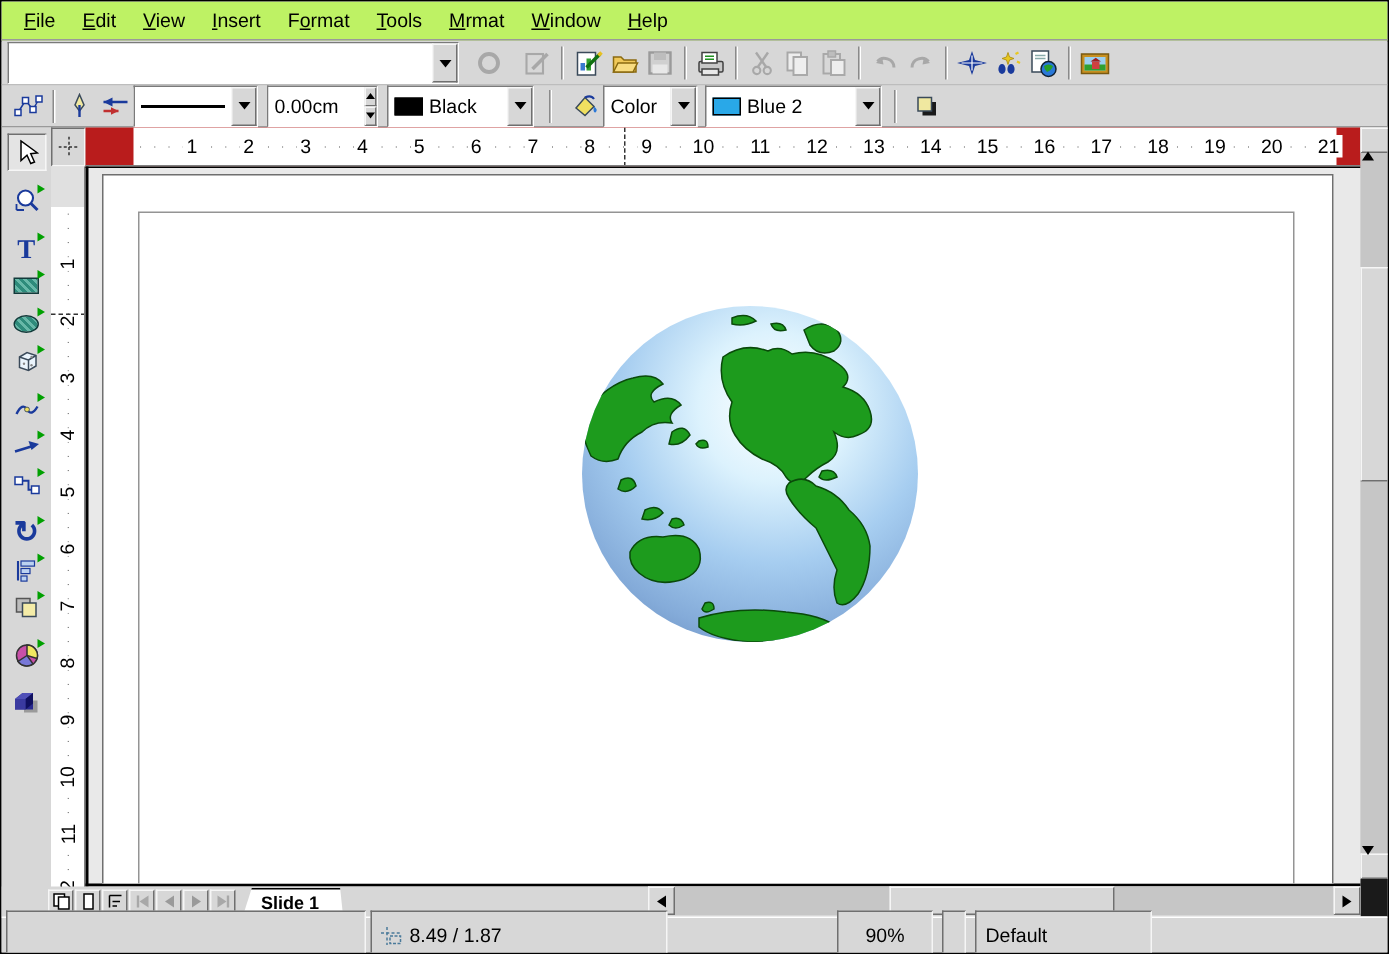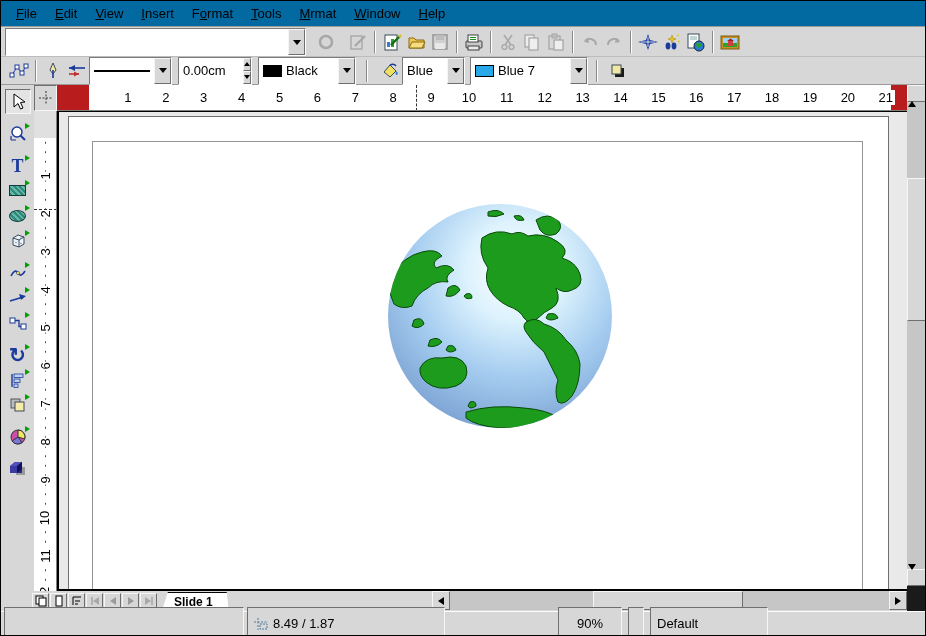--- a/index.html
+++ b/index.html
@@ -5,21 +5,21 @@
   * { margin:0; padding:0; box-sizing:border-box; }
   html,body { width:926px; height:636px; }
   body { font-family:"Liberation Sans", sans-serif; background:#d7d7d7; position:relative;
          border:1px solid #000; overflow:hidden; font-size:13px; color:#000; }
 
   
   .out  { border:1px solid; border-color:#f6f6f6 #6f6f6f #6f6f6f #f6f6f6; }
   .in   { border:1px solid; border-color:#6f6f6f #f6f6f6 #f6f6f6 #6f6f6f; }
 
   
-  .menubar { position:absolute; left:0; top:0; width:924px; height:26px; background:#0369a1;
+  .menubar { position:absolute; left:0; top:0; width:924px; height:26px; background:#bef264;
              display:flex; align-items:center; padding-left:6px; border-bottom:1px solid #9a9a9a; }
   .menu { padding:3px 9px; cursor:default; }
   .menu u { text-decoration:underline; }
 
   
   .tb { position:absolute; left:0; width:924px; background:#d7d7d7; display:flex; align-items:center; }
   .tb2 { top:27px; height:29px; border-bottom:1px solid #bdbdbd; padding-left:4px; }
   .tb3 { top:56px; height:28px; border-bottom:1px solid #9a9a9a; padding-left:6px; }
   .tbtn { width:24px; height:24px; background:#d7d7d7; border:1px solid transparent;
           display:flex; align-items:center; justify-content:center; position:relative; flex:0 0 auto; }
@@ -339,29 +339,29 @@
   <span class="tbtn">
       <span>
         <svg width="20" height="18">
           <path d="M4 10 L10 3 L16 9 L10 15 Z" fill="#f0e060" stroke="#3a4a5a"></path>
           <path d="M10 3 Q14 1 16 4" fill="none" stroke="#1a3a9c" stroke-width="1.4"></path>
           <path d="M16 9 Q19 11 17 13 Q15 13 16 9" fill="#2a78d8"></path>
         </svg>
       </span>
     </span>
   <div class="combo" style="width:63px">
-    <span class="combolabel" style="flex:1;padding-left:4px">Blue</span>
+    <span class="combolabel" style="flex:1;padding-left:4px">Color</span>
     <span class="dropbtn">
         <span class="darr"></span>
       </span>
   </div>
   <div style="width:5px"></div>
   <div class="combo" style="width:118px">
     <span class="swatch" style="background: rgb(41, 168, 232);"></span>
-    <span class="combolabel" style="flex:1">Blue 7</span>
+    <span class="combolabel" style="flex:1">Blue 2</span>
     <span class="dropbtn">
         <span class="darr"></span>
       </span>
   </div>
   <span class="sep" style="margin:0 8px"></span>
   <span class="tbtn">
       <span>
         <svg width="16" height="14">
           <rect x="5" y="4" width="9" height="9" fill="#1a1a1a"></rect>
           <rect x="2" y="1" width="9" height="9" fill="#f0e8a0" stroke="#3a4a5a"></rect>

